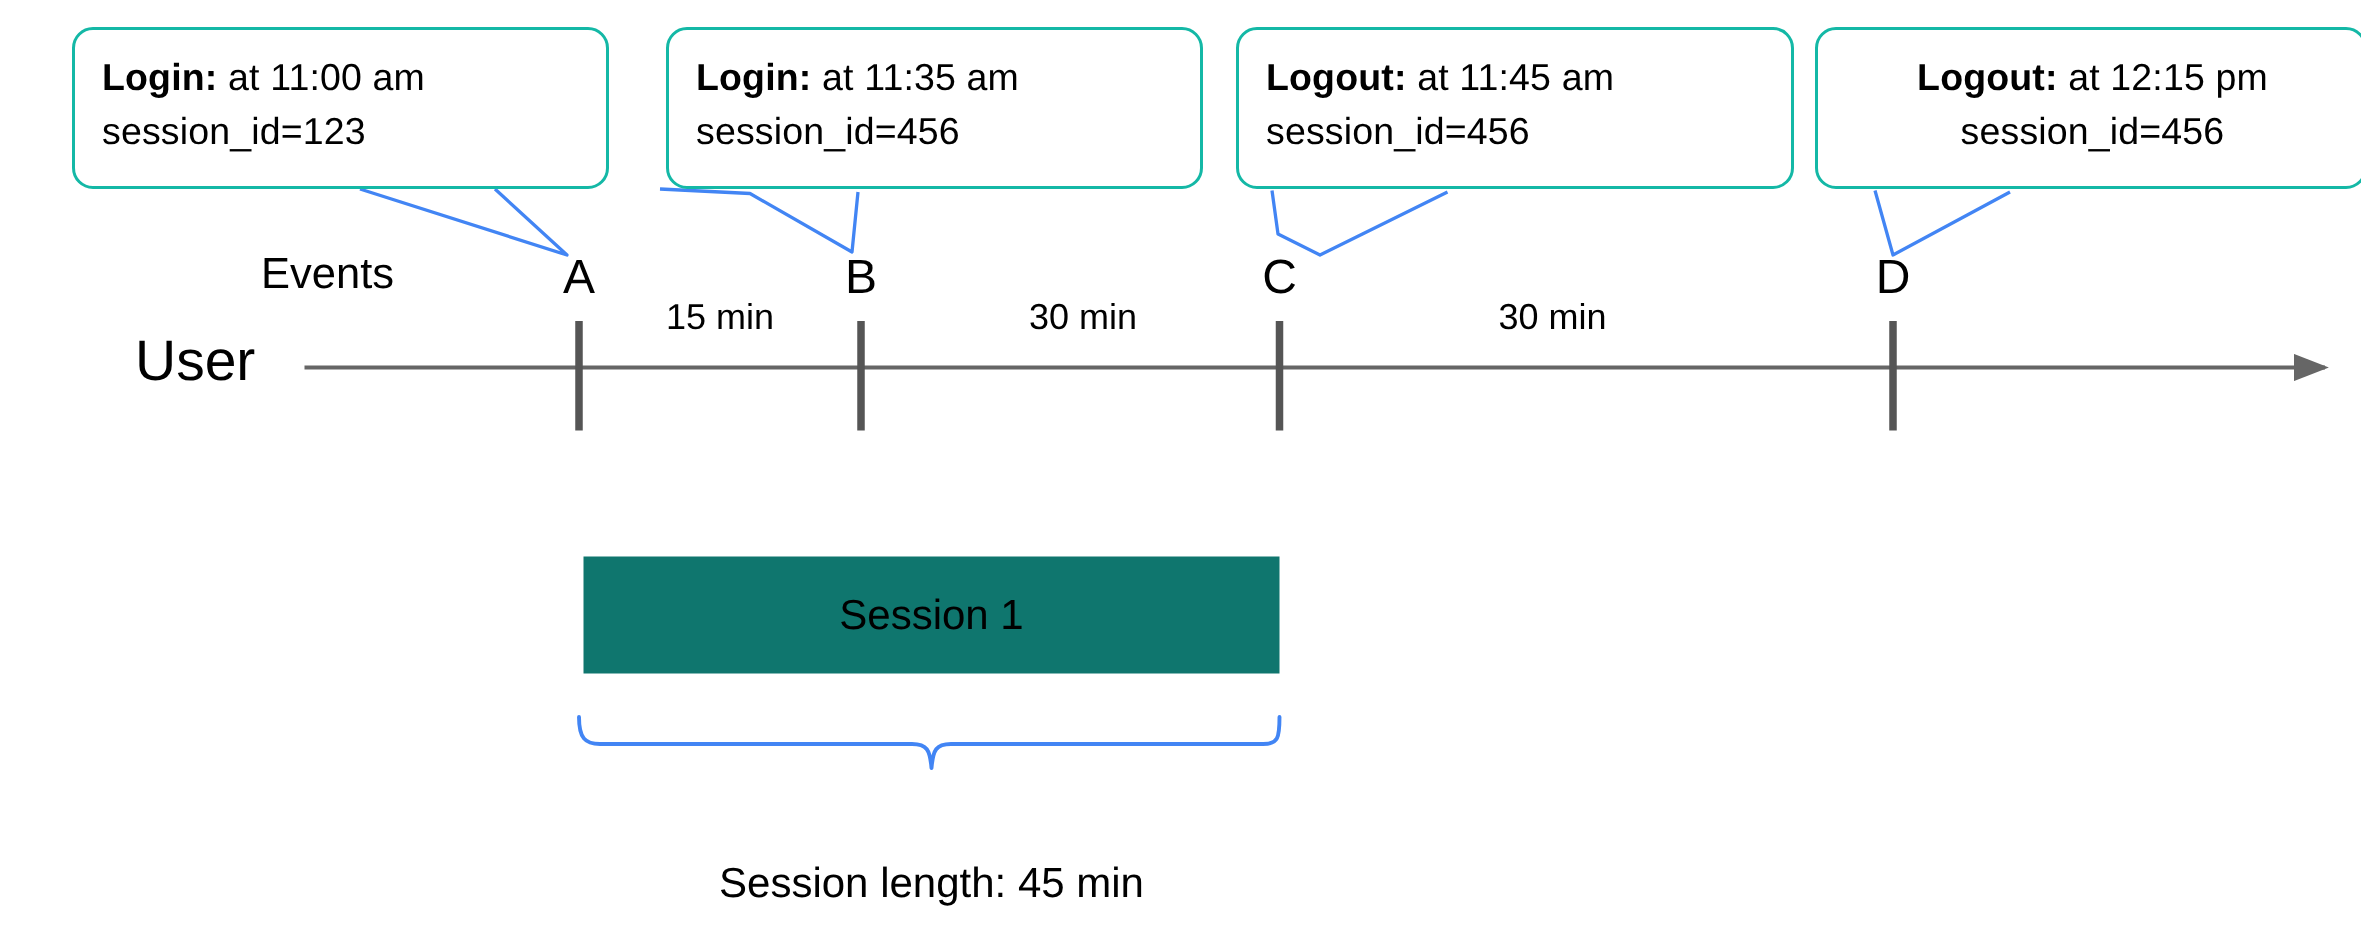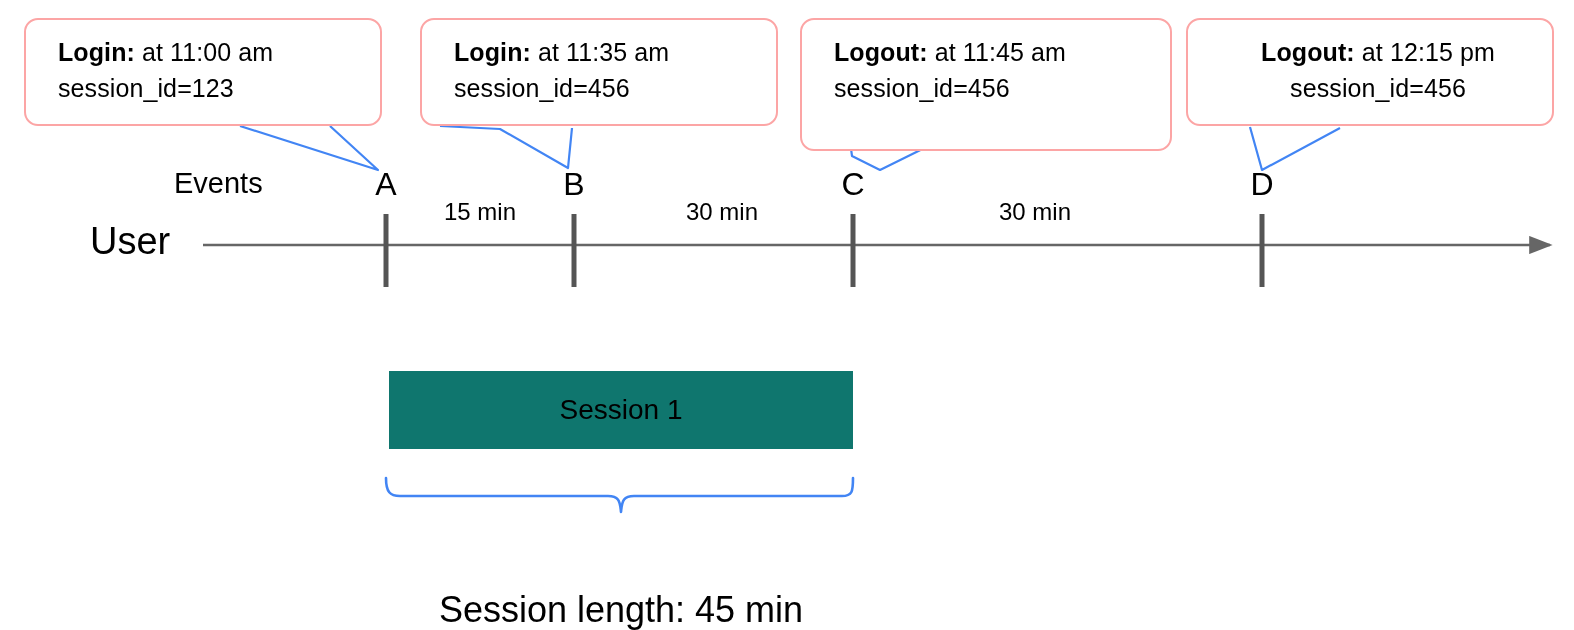--- a/index.html
+++ b/index.html
@@ -15,25 +15,26 @@
     position: relative;
     width: 1574px;
     height: 630px;
     overflow: hidden;
     background: #ffffff;
   }
   
   .callout {
     position: absolute;
     box-sizing: border-box;
-    border: 2px solid #fca5a5;
+    border: 2px solid #14b8a6;
     border-radius: 14px;
     background: #ffffff;
-    padding: 14px 16px 12px 32px;
+    padding: 14px 16px 12px 18px;
     z-index: 3;
+    margin-left: 24px;
   }
   .callout-line {
     font-size: 25px;
     line-height: 36px;
     white-space: nowrap;
     letter-spacing: 0.1px;
   }
   .callout-line .lbl {
     font-weight: bold;
   }
@@ -99,23 +100,23 @@
     justify-content: center;
     z-index: 2;
   }
   #session-bar-label {
     font-size: 28px;
     color: #000000;
   }
   #session-length-caption {
     position: absolute;
     left: 621px;
-    top: 589px;
+    top: 573px;
     transform: translateX(-50%);
-    font-size: 36px;
+    font-size: 28px;
     white-space: nowrap;
     z-index: 2;
   }
 </style>
 </head>
 <body>
 
 <div id="stage">
 
   <div class="callout" id="callout-1" style="left:24px; top:18px; width:358px; height:108px;">
@@ -125,21 +126,21 @@
     <div class="callout-line">session_id=123</div>
   </div>
 
   <div class="callout" id="callout-2" style="left:420px; top:18px; width:358px; height:108px;">
     <div class="callout-line">
       <span class="lbl">Login:</span><span> at 11:35 am</span>
     </div>
     <div class="callout-line">session_id=456</div>
   </div>
 
-  <div class="callout" id="callout-3" style="left:800px; top:18px; width:372px; height:133px;">
+  <div class="callout" id="callout-3" style="left:800px; top:18px; width:372px; height:108px;">
     <div class="callout-line">
       <span class="lbl">Logout:</span><span> at 11:45 am</span>
     </div>
     <div class="callout-line">session_id=456</div>
   </div>
 
   <div class="callout" id="callout-4" style="left:1186px; top:18px; width:368px; height:108px;text-align:center;">
     <div class="callout-line">
       <span class="lbl">Logout:</span><span> at 12:15 pm</span>
     </div>

